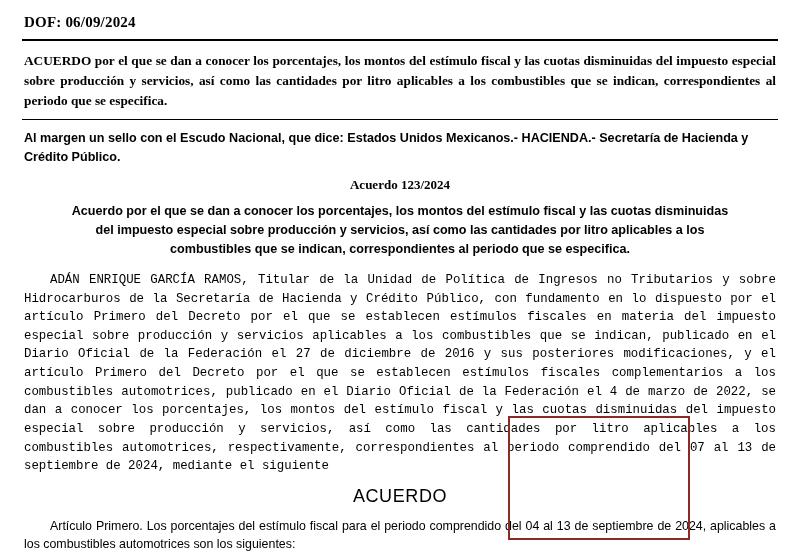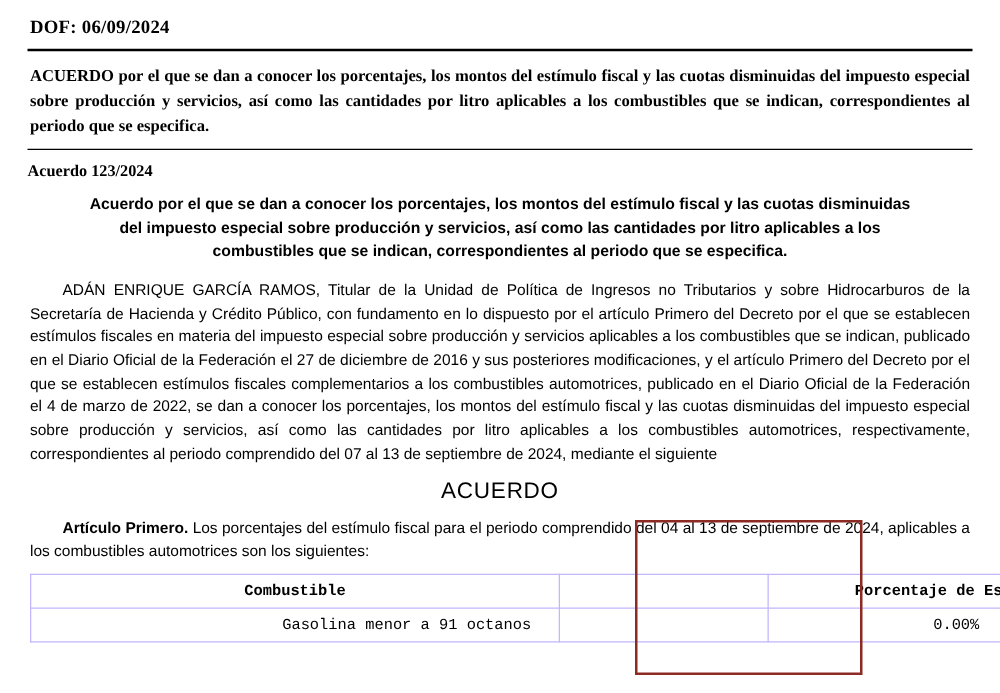--- a/index.html
+++ b/index.html
@@ -49,33 +49,33 @@
     font-weight: bold;
     font-size: 12.6px;
     line-height: 1.5;
     margin: 0 2px 10px 2px;
     text-align: left;
   }
   .acuerdo-num {
     font-family: "Liberation Serif", serif;
     font-weight: bold;
     font-size: 13px;
-    text-align: left;
+    text-align: center;
     margin: 4px 0 9px 0;
   }
   .title-block {
     font-family: "Liberation Sans", sans-serif;
     font-weight: bold;
     font-size: 12.6px;
     line-height: 1.52;
     text-align: center;
     margin: 0 40px 12px 40px;
   }
   .body-par {
-    font-family: Liberation Sans, sans-serif;
+    font-family: Liberation Mono, monospace;
     font-size: 12.4px;
     line-height: 1.5;
     text-align: justify;
     margin: 12px 2px 10px 2px;
     text-indent: 26px;
   }
   .acuerdo-word {
     font-family: "Liberation Sans", sans-serif;
     font-size: 18px;
     font-weight: normal;
@@ -85,21 +85,21 @@
   }
   .articulo-par {
     font-family: "Liberation Sans", sans-serif;
     font-size: 12.4px;
     line-height: 1.5;
     text-align: justify;
     margin: 0 2px 9px 2px;
     text-indent: 26px;
   }
   .articulo-par b {
-    font-weight: bold;
+    font-weight: normal;
   }
   table.tbl {
     border-collapse: collapse;
     width: 756px;
     margin: 0 2px;
     table-layout: fixed;
   }
   table.tbl td, table.tbl th {
     border: 1px solid #c4b5fd;
     font-family: Liberation Mono, monospace;
@@ -132,20 +132,21 @@
 <div class="page">
 
   <div class="dof">DOF: 06/09/2024</div>
 
   <div class="rule"></div>
 
   <div class="summary">ACUERDO por el que se dan a conocer los porcentajes, los montos del estímulo fiscal y las cuotas disminuidas del impuesto especial sobre producción y servicios, así como las cantidades por litro aplicables a los combustibles que se indican, correspondientes al periodo que se especifica.</div>
 
   <div class="rule thin"></div>
 
+  <div class="margin-note">Al margen un sello con el Escudo Nacional, que dice: Estados Unidos Mexicanos.- HACIENDA.- Secretaría de Hacienda y Crédito Público.</div>
 
   <div class="acuerdo-num">Acuerdo 123/2024</div>
 
   <div class="title-block">Acuerdo por el que se dan a conocer los porcentajes, los montos del estímulo fiscal y las cuotas disminuidas del impuesto especial sobre producción y servicios, así como las cantidades por litro aplicables a los combustibles que se indican, correspondientes al periodo que se especifica.</div>
 
   <div class="body-par">ADÁN ENRIQUE GARCÍA RAMOS, Titular de la Unidad de Política de Ingresos no Tributarios y sobre Hidrocarburos de la Secretaría de Hacienda y Crédito Público, con fundamento en lo dispuesto por el artículo Primero del Decreto por el que se establecen estímulos fiscales en materia del impuesto especial sobre producción y servicios aplicables a los combustibles que se indican, publicado en el Diario Oficial de la Federación el 27 de diciembre de 2016 y sus posteriores modificaciones, y el artículo Primero del Decreto por el que se establecen estímulos fiscales complementarios a los combustibles automotrices, publicado en el Diario Oficial de la Federación el 4 de marzo de 2022, se dan a conocer los porcentajes, los montos del estímulo fiscal y las cuotas disminuidas del impuesto especial sobre producción y servicios, así como las cantidades por litro aplicables a los combustibles automotrices, respectivamente, correspondientes al periodo comprendido del 07 al 13 de septiembre de 2024, mediante el siguiente</div>
 
   <div class="acuerdo-word">ACUERDO</div>
 
   <div class="articulo-par"><b>Artículo Primero.</b><span> Los porcentajes del estímulo fiscal para el periodo comprendido del 04 al 13 de septiembre de 2024, aplicables a los combustibles automotrices son los siguientes:</span></div>

